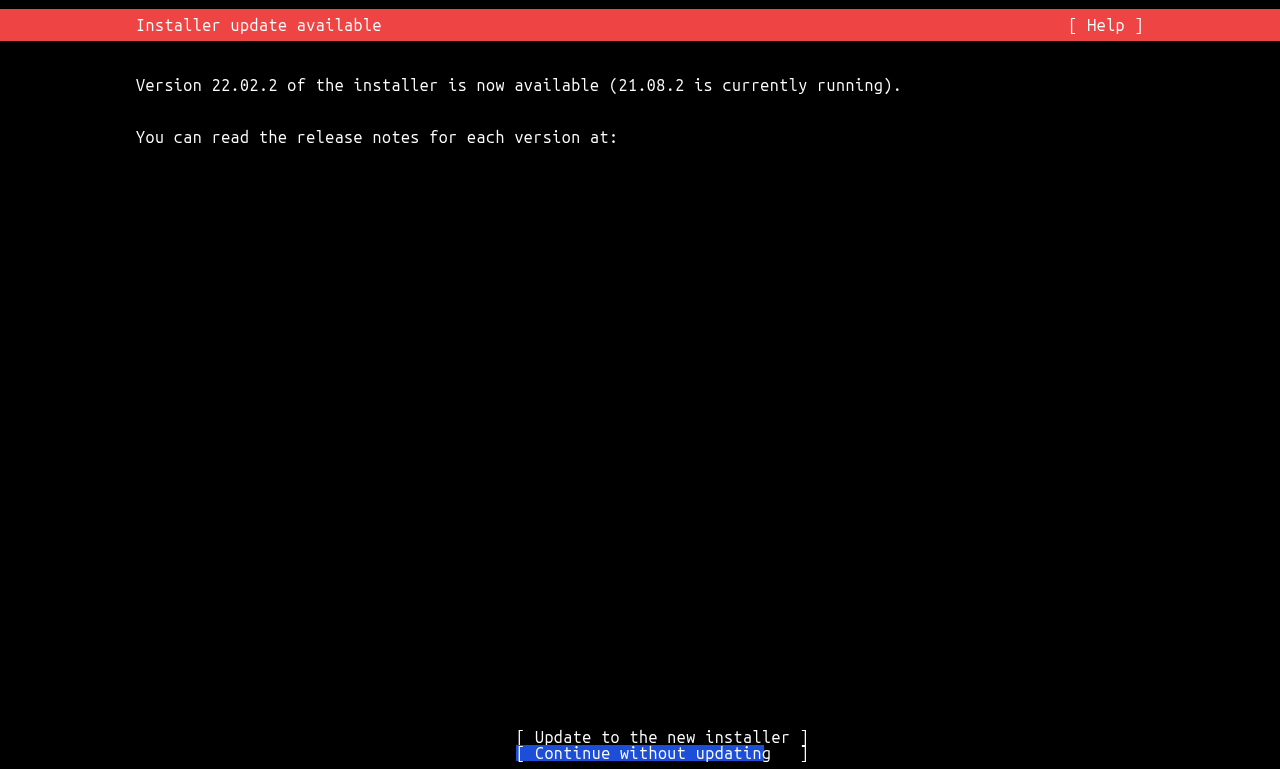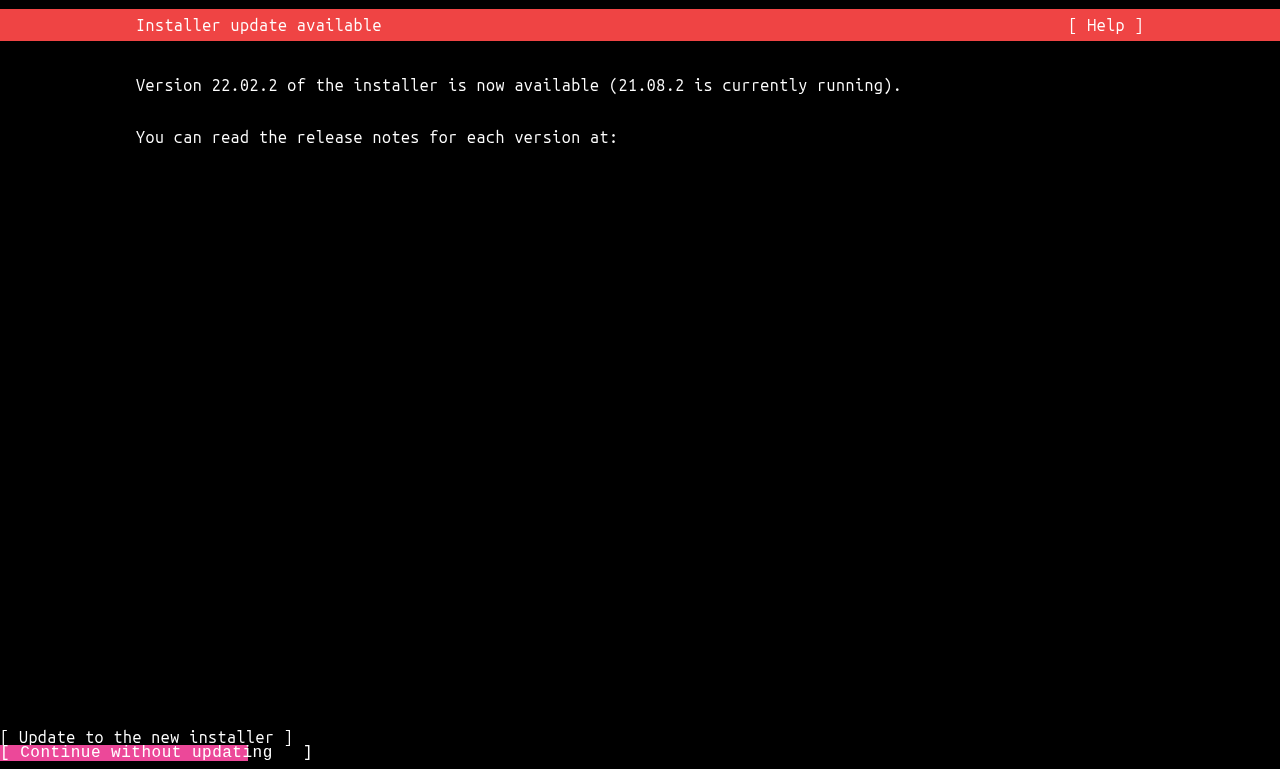--- a/index.html
+++ b/index.html
@@ -55,38 +55,38 @@
       letter-spacing: 0.5px;
       padding-left: 320px;
     }
     .buttons {
       position: absolute;
       bottom: 8px;
       left: 0;
       right: 0;
       display: flex;
       flex-direction: column;
+      align-items: center;
     }
     .button {
       font-family: "Ubuntu Mono", "DejaVu Sans Mono", "Courier New", monospace;
       font-size: 16px;
       letter-spacing: 0.5px;
       color: #ffffff;
       background: transparent;
       border: none;
       padding: 0;
       line-height: 16px;
       white-space: pre;
       width: 248px;
       text-align: left;
       cursor: pointer;
     }
     .button.selected {
-      background: #ec4899;
-      font-family: Liberation Mono, monospace;
+      background: #1d4ed8;
     }
   </style>
 </head>
 <body>
 
 <div class="top-spacer"></div>
 
 <div class="header">
   <span class="header-title">Installer update available</span>
   <span class="header-help">[ Help ]</span>

